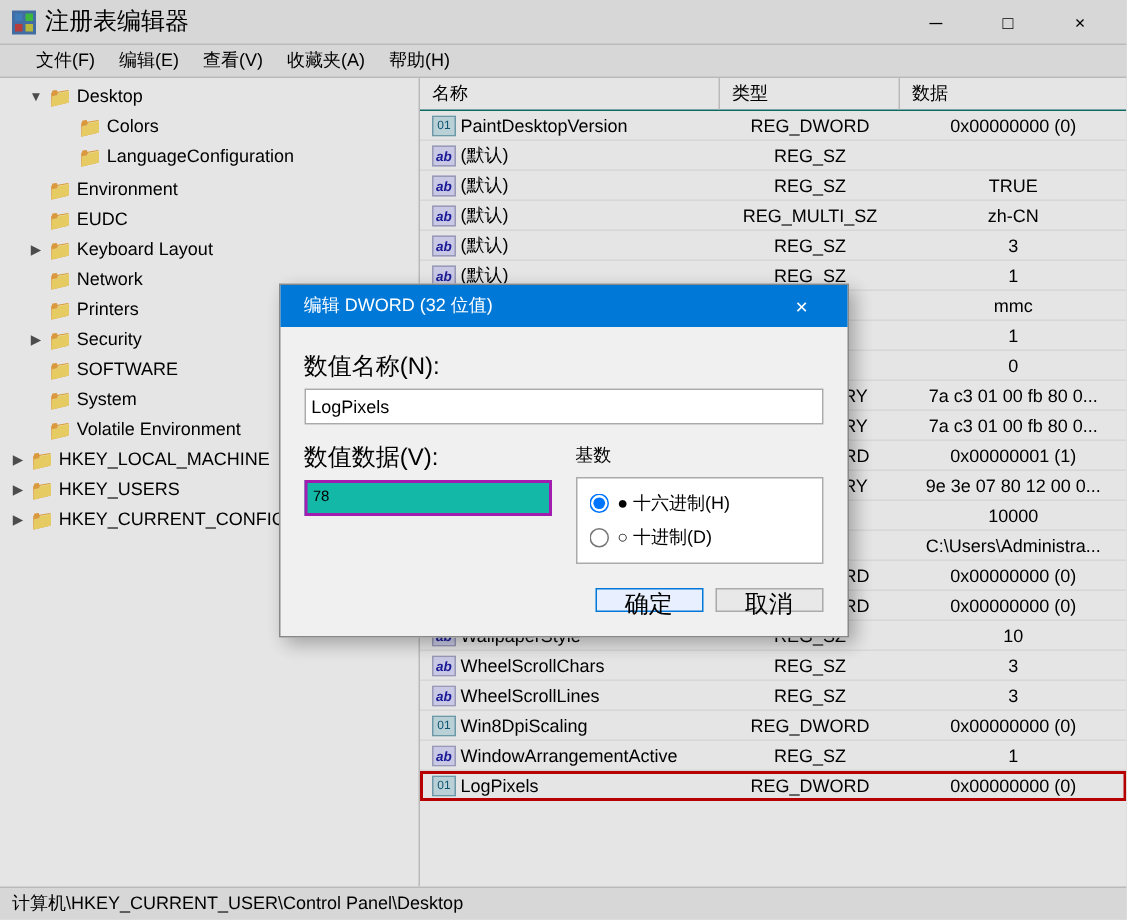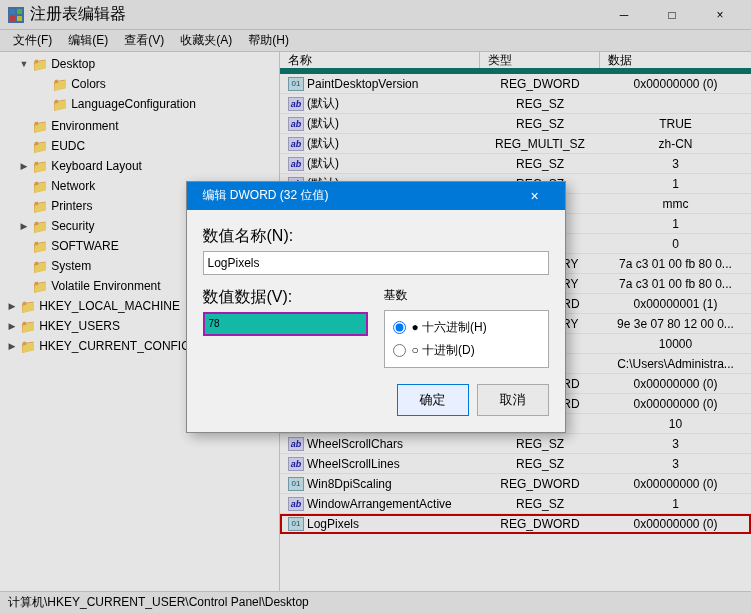--- a/index.html
+++ b/index.html
@@ -52,21 +52,21 @@
       align-items: center;
       justify-content: center;
     }
 
     
     .menu-bar {
       background: #f0f0f0;
       height: 22px;
       display: flex;
       align-items: flex-end;
-      padding: 0 5px;
+      padding: 0 16px;
       border-bottom: 1px solid #d0d0d0;
     }
     .menu-item {
       padding: 2px 8px;
       cursor: pointer;
       font-size: 12px;
     }
 
     
     .main-content {
@@ -118,21 +118,21 @@
     .right-panel {
       flex: 1;
       background: white;
       overflow: hidden;
       display: flex;
       flex-direction: column;
     }
     .table-header {
       display: flex;
       background: white;
-      border-bottom: 6px solid #0f766e;
+      border-bottom: 1px solid #0f766e;
       height: 22px;
       align-items: center;
     }
     .col-name { width: 200px; padding: 0 8px; font-weight: normal; border-right: 1px solid #d0d0d0; height: 100%; display: flex; align-items: center; }
     .col-type { width: 120px; padding: 0 8px; border-right: 1px solid #d0d0d0; height: 100%; display: flex; align-items: center; }
     .col-data { flex: 1; padding: 0 8px; height: 100%; display: flex; align-items: center; }
 
     .table-body {
       flex: 1;
       overflow-y: auto;
@@ -285,25 +285,25 @@
       font-size: 12px;
     }
     .modal-buttons {
       display: flex;
       justify-content: flex-end;
       gap: 8px;
       margin-top: 8px;
     }
     .modal-btn {
       width: 72px;
-      height: 32px;
+      height: 16px;
       border: 1px solid #aaa;
       background: #e8e8e8;
       cursor: pointer;
-      font-size: 13px;
+      font-size: 16px;
       font-family: "Microsoft YaHei", sans-serif;
     }
     .modal-btn.primary {
       background: #e8f0ff;
       border-color: #0078d7;
     }
 
     
     ::-webkit-scrollbar { width: 14px; height: 14px; }
     ::-webkit-scrollbar-track { background: #f0f0f0; }

